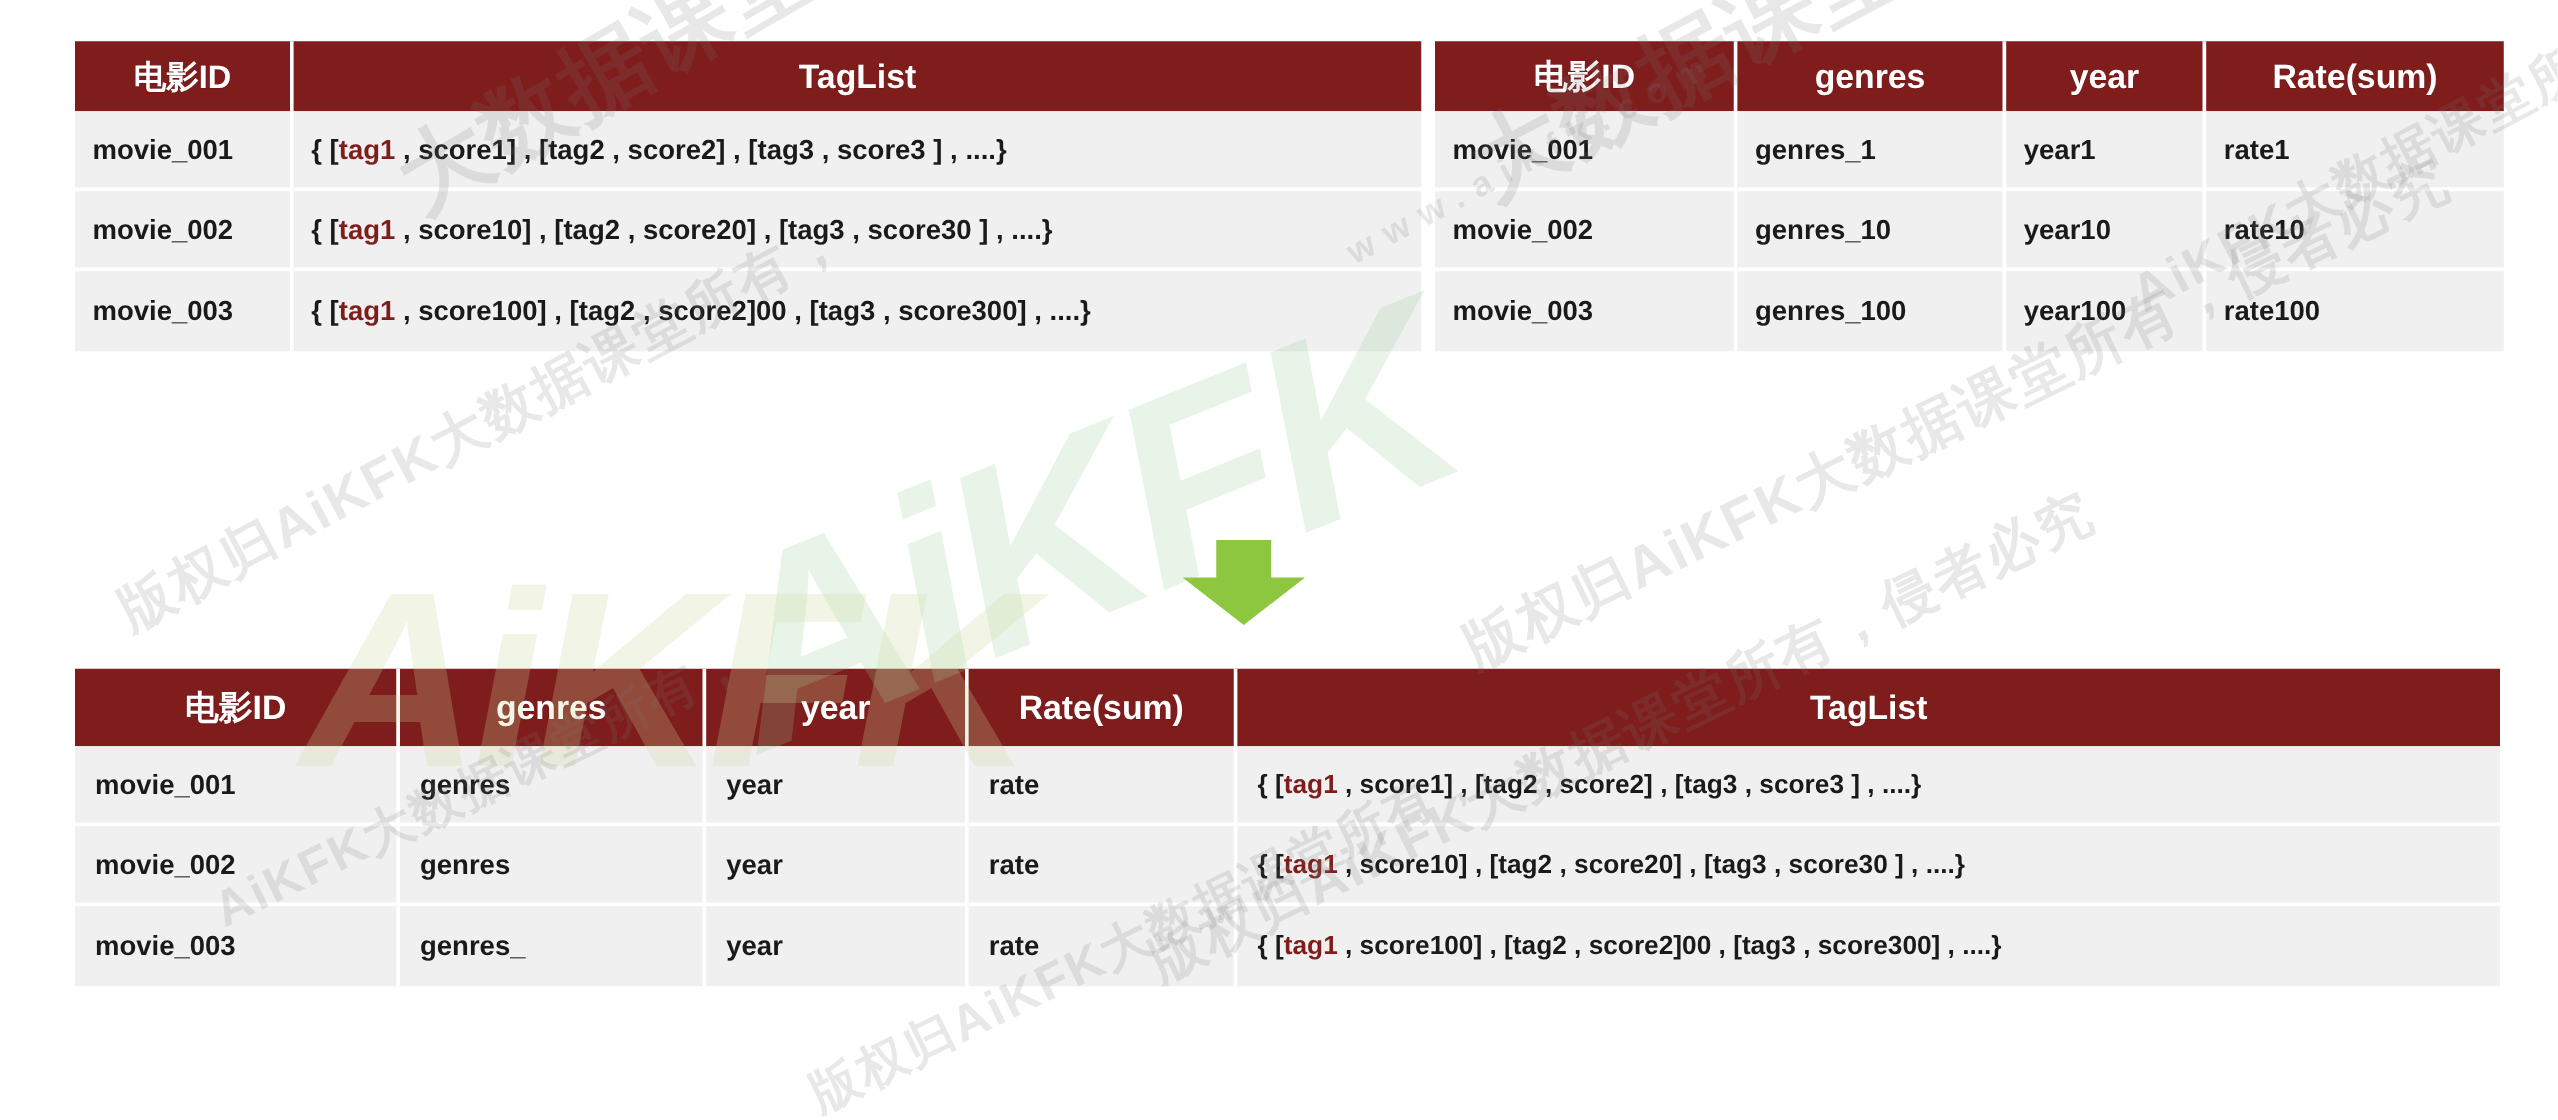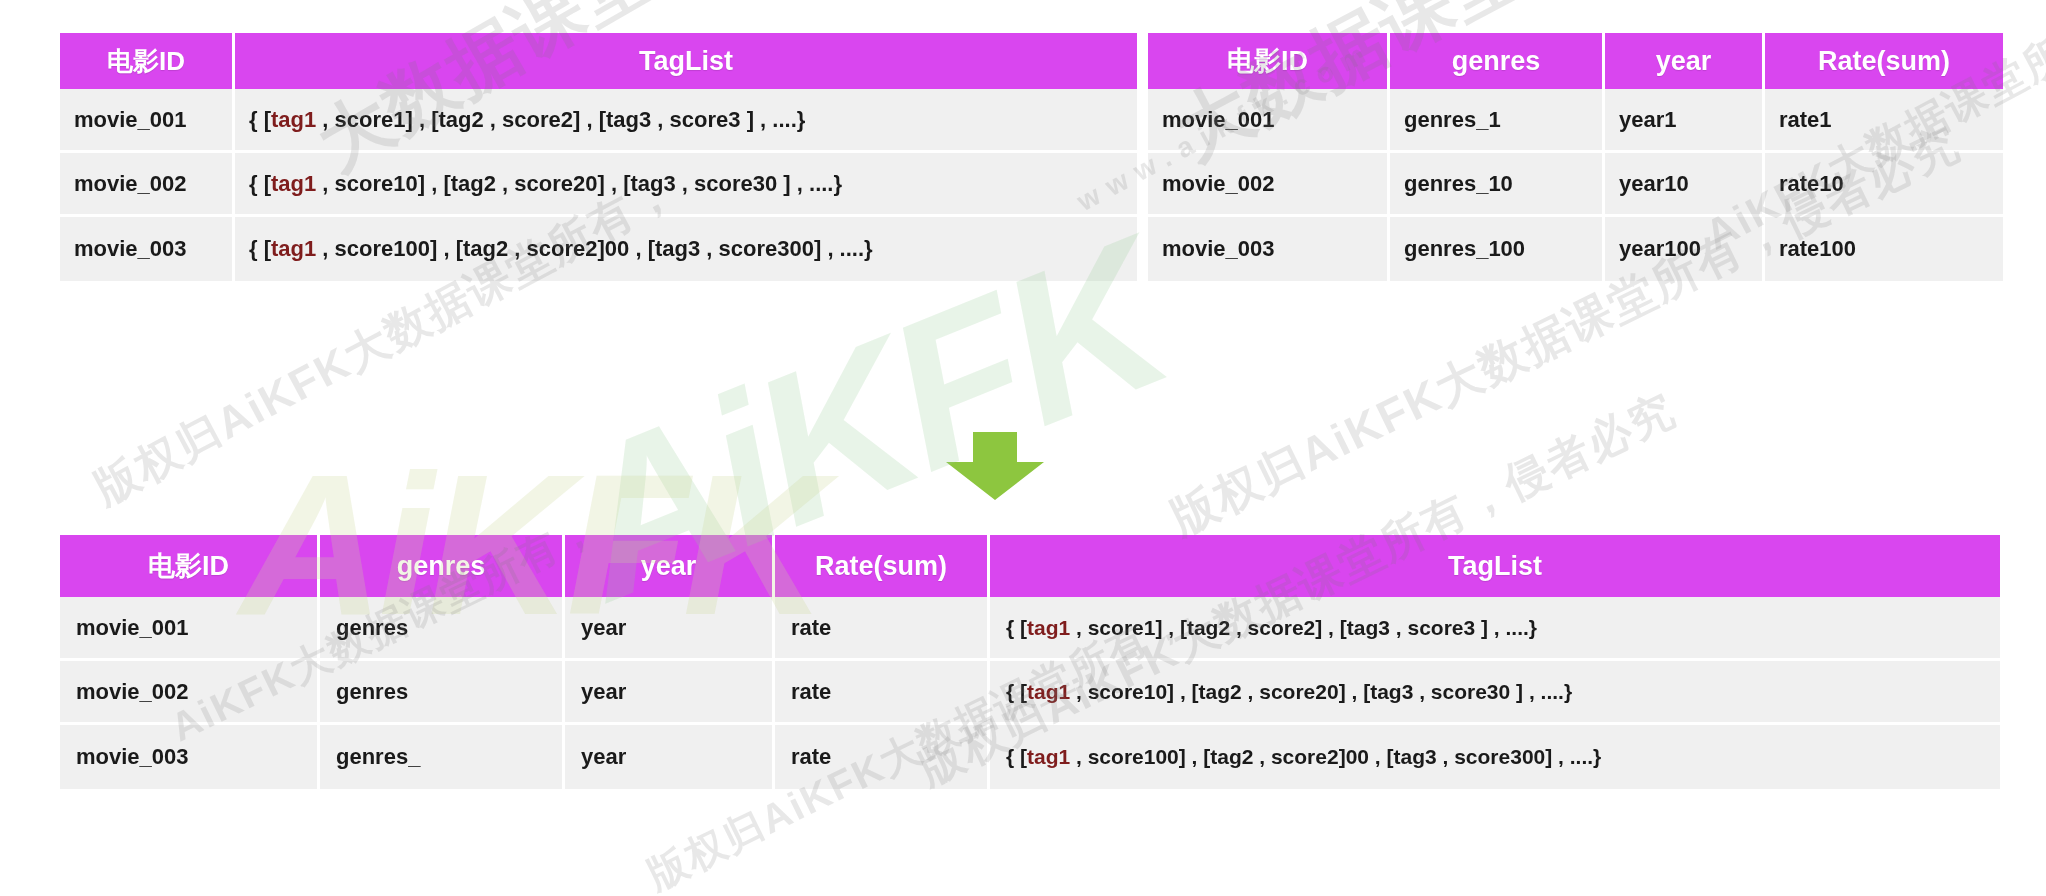--- a/index.html
+++ b/index.html
@@ -47,21 +47,21 @@
   }
 
   
   .tbl {
     position: absolute;
     border-collapse: separate;
     border-spacing: 0;
     z-index: 2;
   }
   .tbl .hcell {
-    background: #d946ef;
+    background: #7f1d1d;
     color: #ffffff;
     font-weight: 700;
     text-align: center;
     vertical-align: middle;
     box-sizing: border-box;
     border-right: 3px solid #ffffff;
     text-shadow: 0 1px 1px rgba(0,0,0,0.12);
   }
   .tbl .hcell:last-child { border-right: none; }
 

